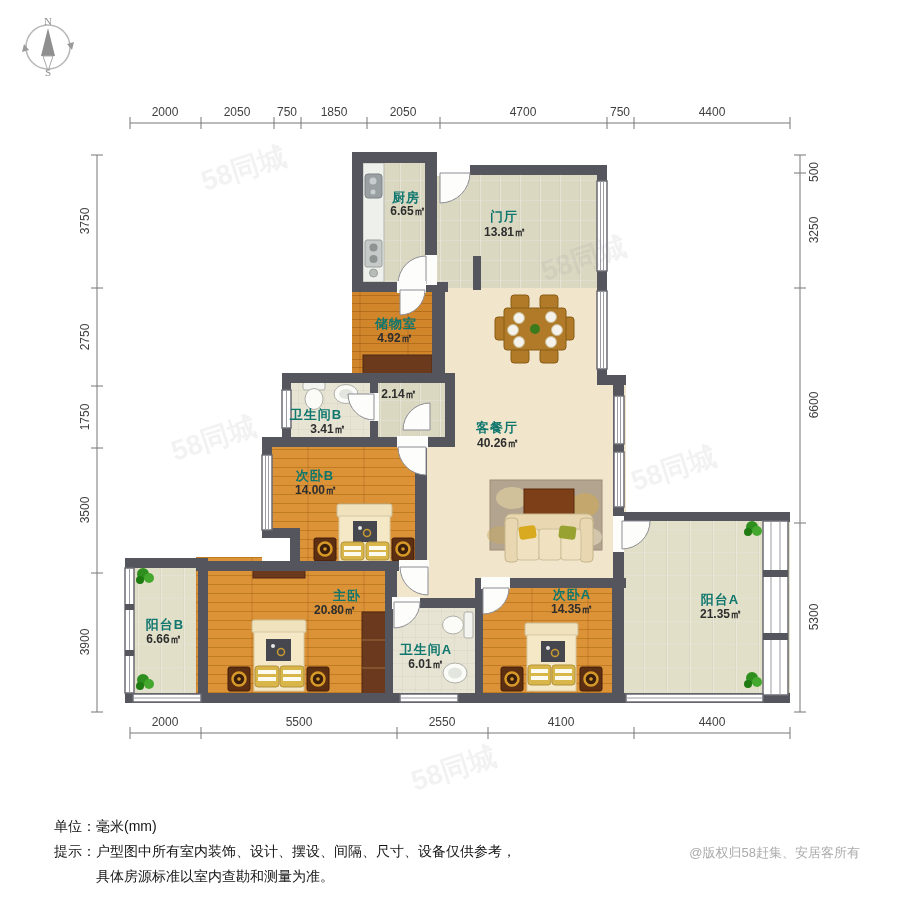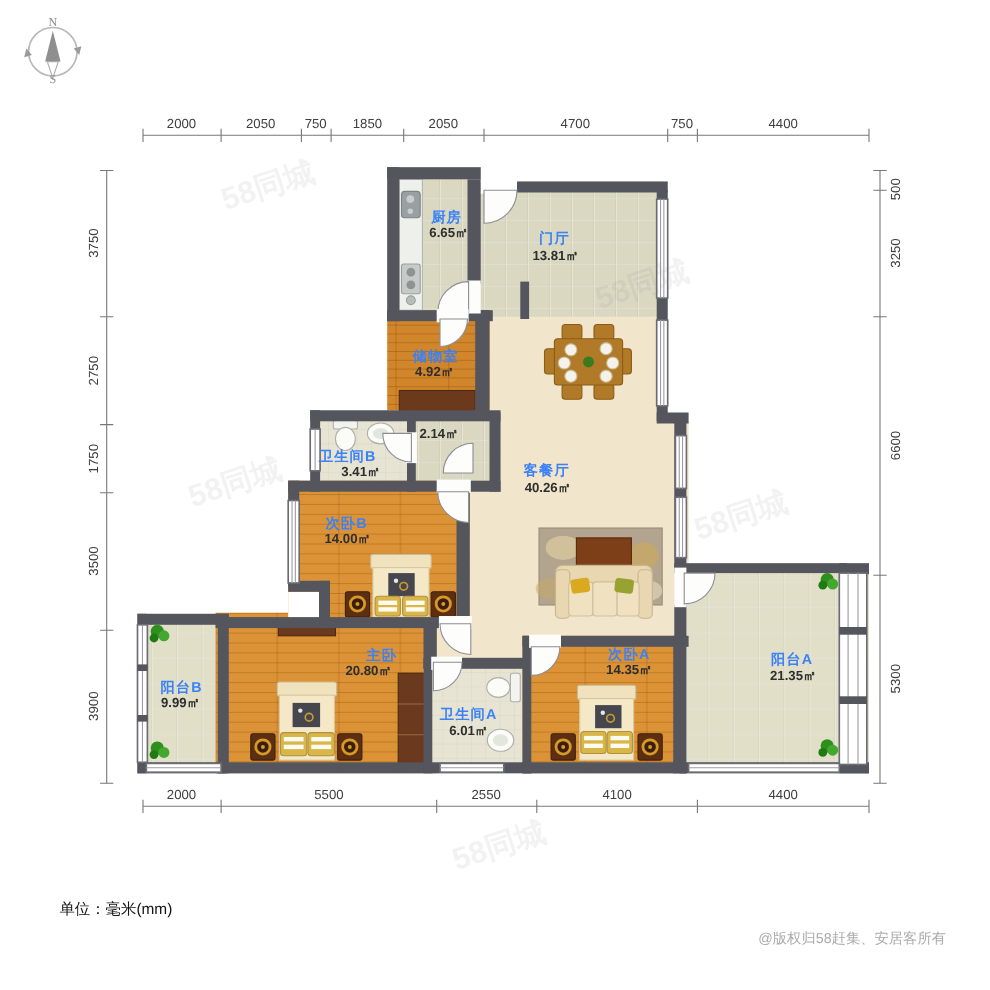--- a/index.html
+++ b/index.html
@@ -1,19 +1,19 @@
 <!DOCTYPE html>
 <html><head>
 <meta charset="utf-8">
 <style>
   html,body{margin:0;padding:0;background:#fff;}
   .canvas{position:relative;width:900px;height:900px;background:#ffffff;overflow:hidden;
           font-family:"Liberation Sans",sans-serif;}
   svg.plan{position:absolute;left:0;top:0;}
-  .rl{position:absolute;transform:translateX(-50%);font-size:13px;font-weight:700;color:#3b82f6;
+  .rl{position:absolute;transform:translateX(-50%);font-size:13px;font-weight:700;color:#0f766e;
       white-space:nowrap;letter-spacing:1px;}
   .ra{position:absolute;transform:translateX(-50%);font-size:12px;font-weight:700;color:#2e2e2e;
       white-space:nowrap;}
   .dim{position:absolute;transform:translateX(-50%);font-size:12px;color:#3f3f3f;white-space:nowrap;}
   .dim.v{transform:translate(-50%,-50%) rotate(-90deg);}
   .ns{position:absolute;transform:translateX(-50%);font-size:11px;color:#8f8f8f;
       font-family:"Liberation Serif",serif;}
   .wm{position:absolute;color:rgba(130,130,130,0.10);font-size:28px;font-weight:700;
       transform:rotate(-18deg);pointer-events:none;white-space:nowrap;}
   .footer{position:absolute;left:38px;top:814px;font-size:14px;color:#141414;line-height:1.8;margin-left:16px;}
@@ -397,31 +397,38 @@
   <span class="rl" style="left:396px;top:315px;">储物室</span>
   <span class="ra" style="left:395px;top:330px;">4.92㎡</span>
   <span class="rl" style="left:316px;top:406px;text-align:center;">卫生间B</span>
   <span class="ra" style="left:328px;top:421px;">3.41㎡</span>
   <span class="ra" style="left:399px;top:386px;">2.14㎡</span>
   <span class="rl" style="left:497px;top:419px;">客餐厅</span>
   <span class="ra" style="left:498px;top:435px;">40.26㎡</span>
   <span class="rl" style="left:315px;top:467px;">次卧B</span>
   <span class="ra" style="left:316px;top:482px;">14.00㎡</span>
   <span class="rl" style="left:165px;top:616px;">阳台B</span>
-  <span class="ra" style="left:164px;top:631px;">9.99㎡</span>
+  <span class="ra" style="left:164px;top:631px;">6.66㎡</span>
   <span class="rl" style="left:347px;top:587px;">主卧</span>
   <span class="ra" style="left:335px;top:602px;">20.80㎡</span>
   <span class="rl" style="left:426px;top:641px;">卫生间A</span>
   <span class="ra" style="left:426px;top:656px;">6.01㎡</span>
   <span class="rl" style="left:572px;top:586px;">次卧A</span>
   <span class="ra" style="left:572px;top:601px;">14.35㎡</span>
   <span class="rl" style="left:720px;top:591px;">阳台A</span>
   <span class="ra" style="left:721px;top:606px;">21.35㎡</span>
 
   <div class="footer">
     <div class="frow">
       <span class="flabel">单位：</span>
       <span class="fval">毫米(mm)</span>
     </div>
+    <div class="frow">
+      <span class="flabel">提示：</span>
+      <span class="fval">
+        <span style="display:block">户型图中所有室内装饰、设计、摆设、间隔、尺寸、设备仅供参考，</span>
+        <span style="display:block">具体房源标准以室内查勘和测量为准。</span>
+      </span>
+    </div>
   </div>
   <span class="copyright">@版权归58赶集、安居客所有</span>
 
 </div>
 
 </body></html>

